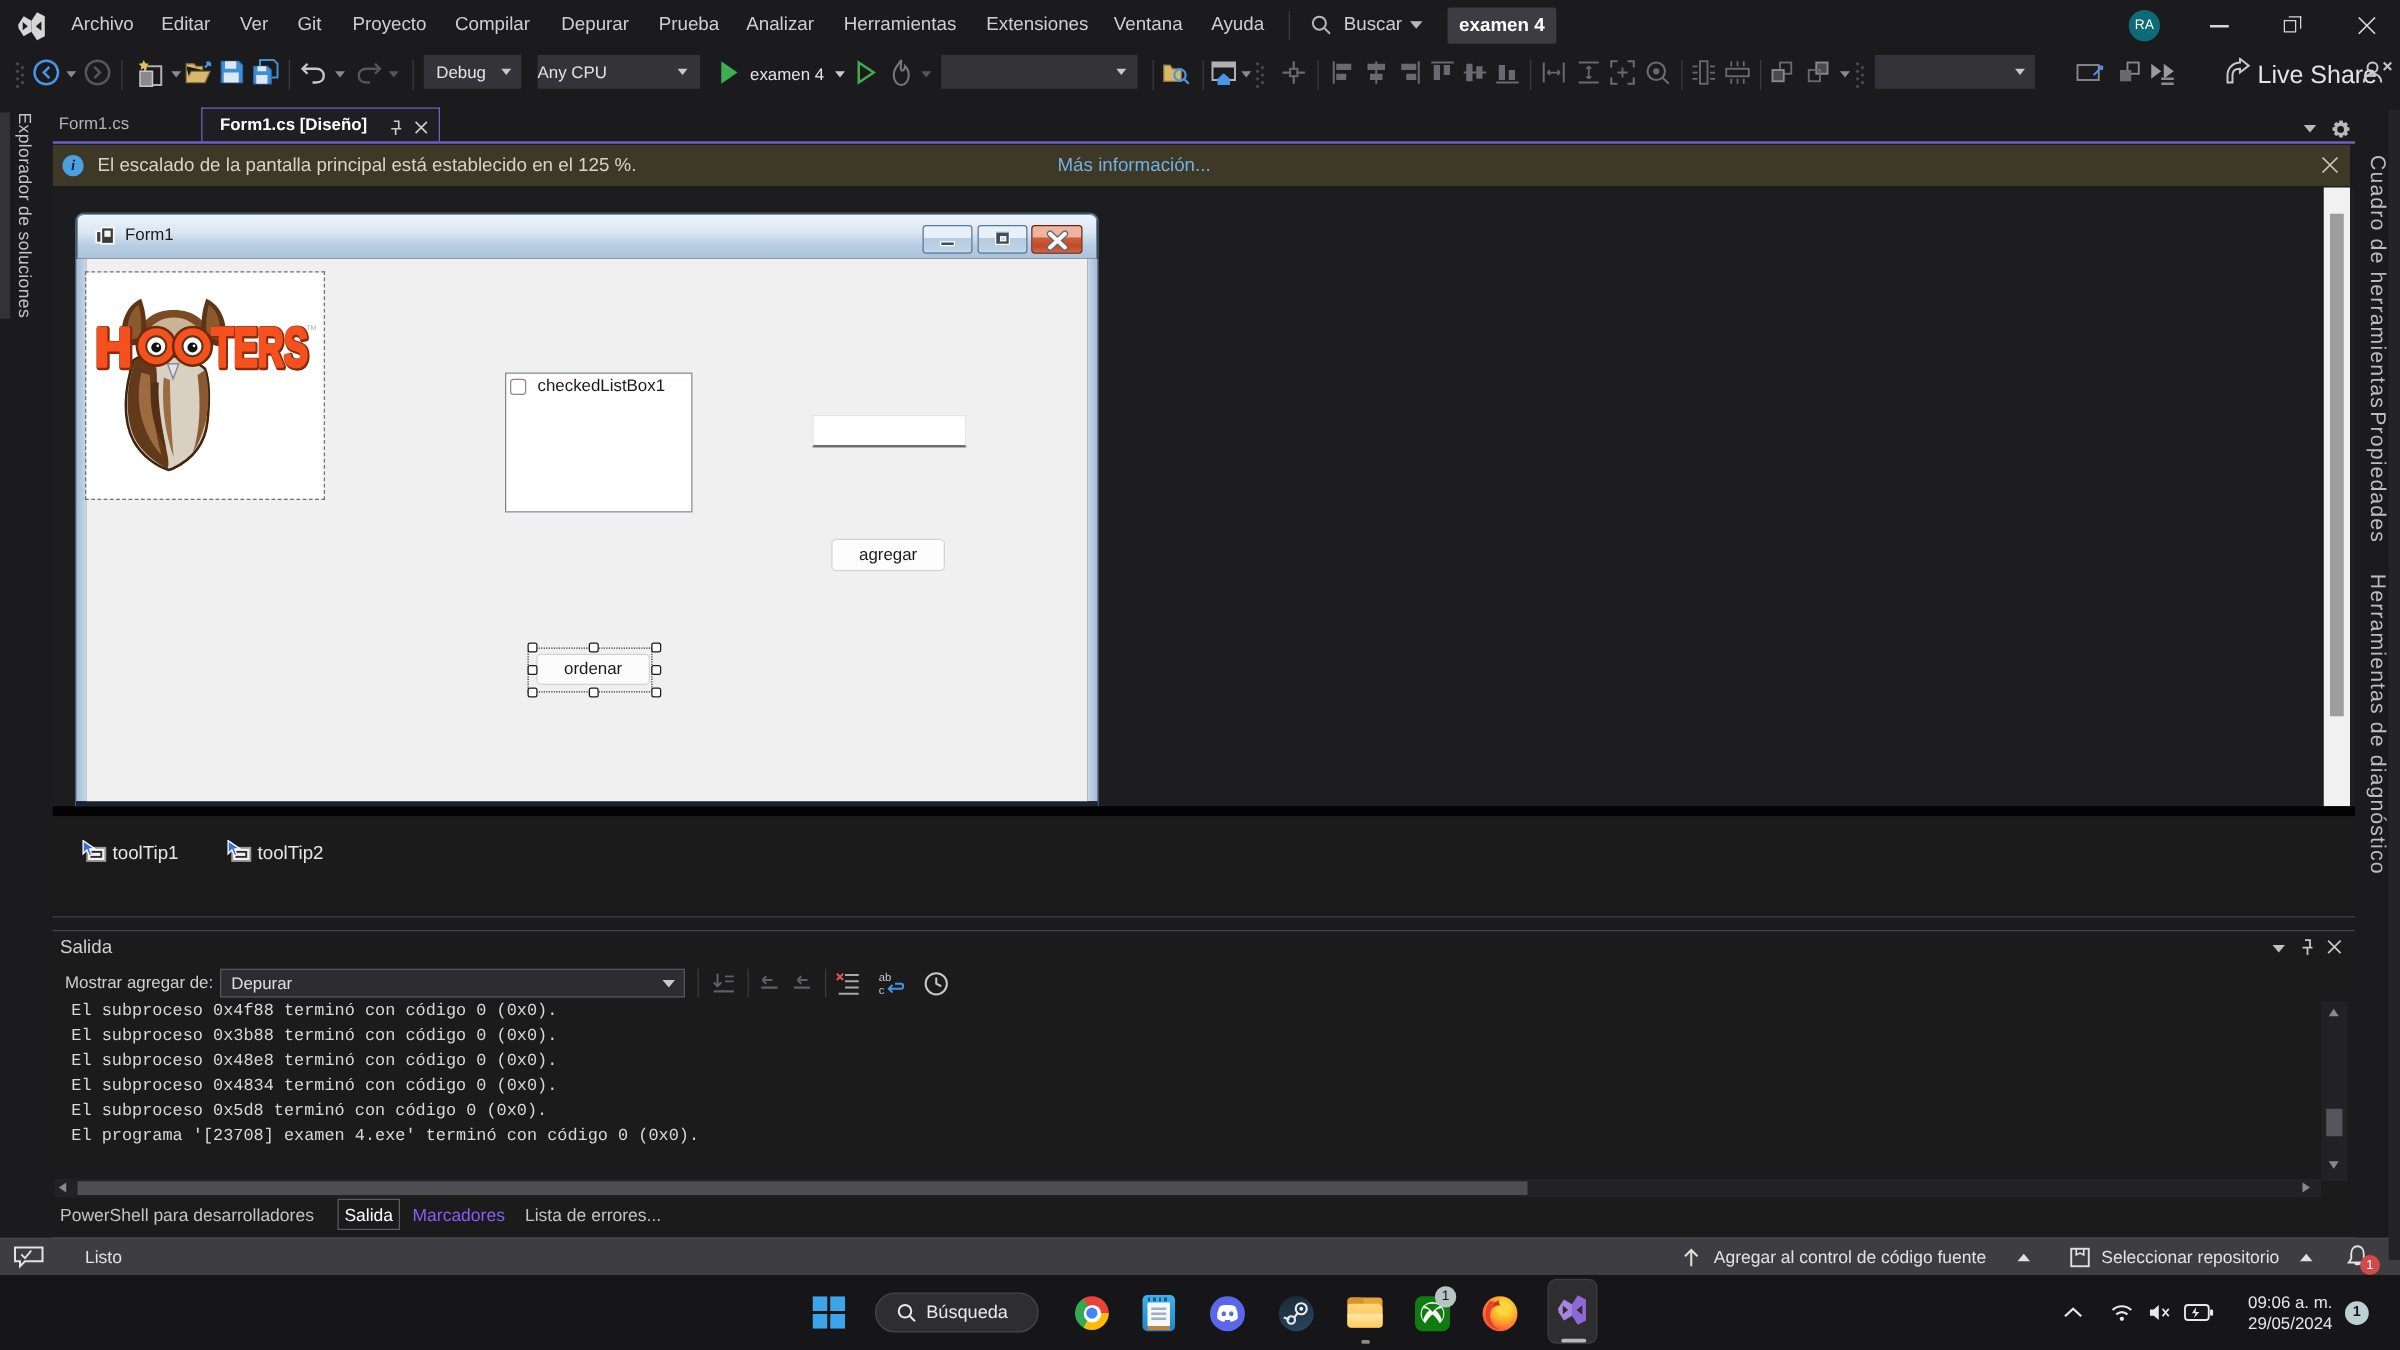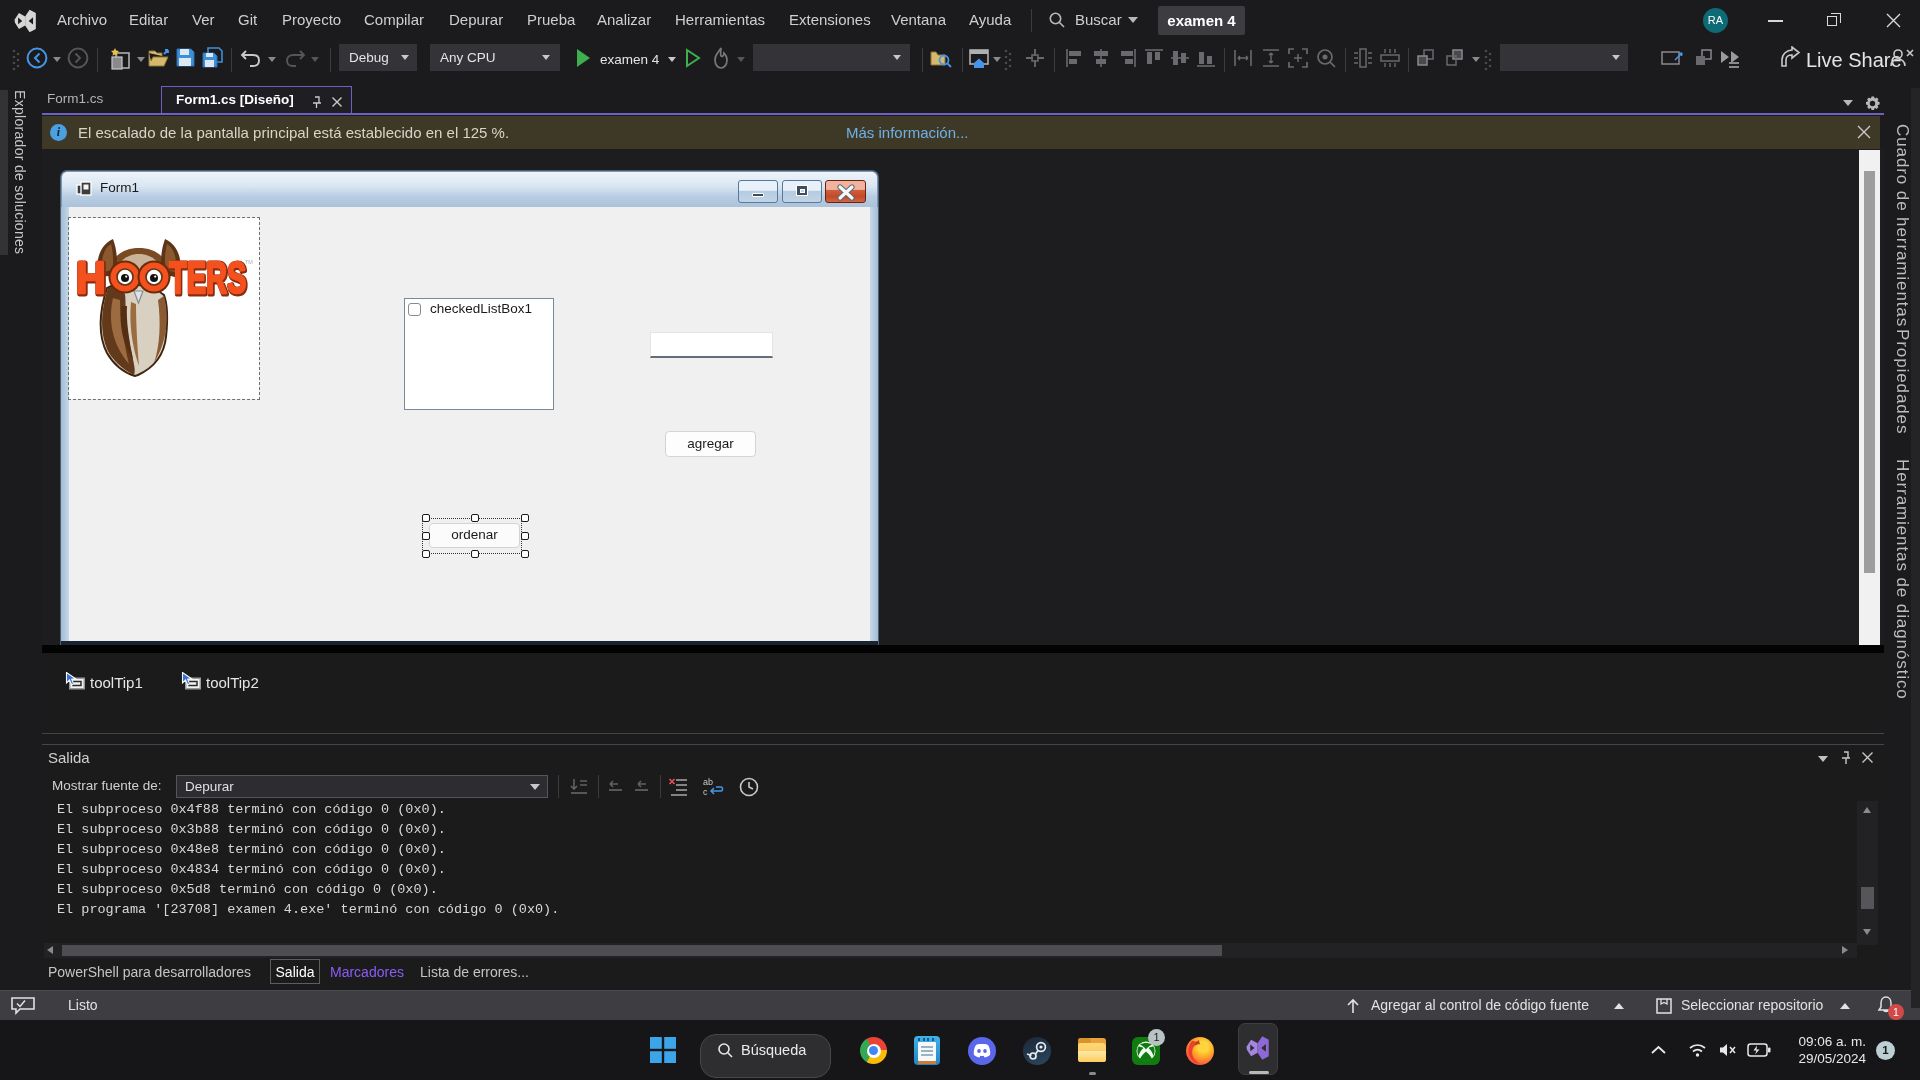--- a/index.html
+++ b/index.html
@@ -98,21 +98,21 @@
   <svg class="abs" style="left:240px;top:7px" width="22" height="22" viewBox="0 0 22 22">
         <path d="M6,4 L2,8 L6,12 M2.5,8 L13,8 C17,8 19,10.5 19,13.5 C19,16.5 17,19 13,19 L10,19" fill="none" stroke="#c8c8c8" stroke-width="1.9"></path>
       </svg>
   <div class="abs" style="left:268px;top:17px;border-left:4.5px solid transparent;border-right:4.5px solid transparent;border-top:5px solid #8a8a8a"></div>
   <svg class="abs" style="left:284px;top:7px" width="22" height="22" viewBox="0 0 22 22">
         <path d="M16,4 L20,8 L16,12 M19.5,8 L9,8 C5,8 3,10.5 3,13.5 C3,16.5 5,19 9,19 L12,19" fill="none" stroke="#55555a" stroke-width="1.9"></path>
       </svg>
   <div class="abs" style="left:311px;top:17px;border-left:4.5px solid transparent;border-right:4.5px solid transparent;border-top:5px solid #55555a"></div>
   <div class="sep" style="left:330px;top:8px;height:24px"></div>
   <div class="abs" style="left:339px;top:4px;width:78px;height:27px;background:#333338;line-height:27px"><span style="margin-left:10px">Debug</span><div class="abs" style="left:62px;top:11px;border-left:4.5px solid transparent;border-right:4.5px solid transparent;border-top:5px solid #c8c8c8"></div></div>
-  <div class="abs" style="left:430px;top:4px;width:130px;height:27px;background:#333338;line-height:27px"><span style="margin-left:10px">Any CPU</span><div class="abs" style="left:112px;top:11px;border-left:4.5px solid transparent;border-right:4.5px solid transparent;border-top:5px solid #c8c8c8"></div></div>
+  <div class="abs" style="left:430px;top:4px;width:130px;height:27px;background:#333338;line-height:27px"><span style="">Any CPU</span><div class="abs" style="left:112px;top:11px;border-left:4.5px solid transparent;border-right:4.5px solid transparent;border-top:5px solid #c8c8c8"></div></div>
   <svg class="abs" style="left:575px;top:8px" width="17" height="20" viewBox="0 0 17 20">
         <path d="M2,1 L15,10 L2,19 Z" fill="#3fae4f"></path>
       </svg>
   <div class="abs" style="left:600px;top:0;line-height:40px">examen 4</div>
   <div class="abs" style="left:668px;top:17px;border-left:4.5px solid transparent;border-right:4.5px solid transparent;border-top:5px solid #c8c8c8"></div>
   <svg class="abs" style="left:685px;top:8px" width="17" height="20" viewBox="0 0 17 20">
         <path d="M2,2 L14,10 L2,18 Z" fill="none" stroke="#3fae4f" stroke-width="2"></path>
       </svg>
   <svg class="abs" style="left:711px;top:6px" width="20" height="24" viewBox="0 0 20 24">
         <path d="M10,2 C8,6 4,8 4,14 C4,19 7,22 10,22 C13,22 16,19 16,14 C16,11 14,8 13,7 C13,10 11,11 10,10 C9,9 10,5 10,2 Z" fill="none" stroke="#77777c" stroke-width="1.7"></path>
@@ -405,21 +405,21 @@
 
 <div id="salida" class="abs" style="left:42px;top:744px;width:1842px;height:241px;background:#1b1b1c;border-top:1px solid #46464a">
   <div class="abs" style="left:6px;top:4px;color:#cfcfcf;font-size:15px">Salida</div>
   <div class="abs" style="left:1776px;top:11px;border-left:5px solid transparent;border-right:5px solid transparent;border-top:6px solid #c0c0c0"></div>
   <svg class="abs" style="left:1797px;top:6px" width="14" height="14" viewBox="0 0 14 14">
         <path d="M5,1 L9,1 L9,7 M3,7 L11,7 M7,7 L7,13" stroke="#c8c8c8" stroke-width="1.4" fill="none"></path>
       </svg>
   <svg class="abs" style="left:1819px;top:6px" width="13" height="13" viewBox="0 0 13 13">
         <path d="M1.5,1.5 L11.5,11.5 M11.5,1.5 L1.5,11.5" stroke="#c8c8c8" stroke-width="1.4"></path>
       </svg>
-  <div class="abs" style="left:10px;top:33px;color:#d0d0d0;font-size:13.5px">Mostrar fuente de:</div>
+  <div class="abs" style="left:10px;top:33px;color:#d0d0d0;font-size:13.5px">Mostrar agregar de:</div>
   <div class="abs" style="left:134px;top:30px;width:372px;height:23px;background:#2c2c31;border:1px solid #55555c">
     <div class="abs" style="left:8px;top:0;line-height:21px;color:#e0e0e0;font-size:13.5px">Depurar</div>
     <div class="abs" style="left:353px;top:8px;border-left:5px solid transparent;border-right:5px solid transparent;border-top:6px solid #c8c8c8"></div>
   </div>
   <div class="sep" style="left:516px;top:30px;height:23px"></div>
   <svg class="abs" style="left:526px;top:31px" width="22" height="22" viewBox="0 0 22 22">
         <path d="M6,3 L6,13 M3,10 L6,13 L9,10" stroke="#5f5f64" stroke-width="1.6" fill="none"></path>
         <path d="M3,17 L19,17" stroke="#5f5f64" stroke-width="1.8"></path>
         <path d="M12,5 L19,5 M12,9 L19,9" stroke="#5f5f64" stroke-width="1.4"></path>
       </svg>
@@ -494,21 +494,21 @@
 
 <div id="taskbar" class="abs" style="left:0;top:1020px;width:1920px;height:60px;background:#161618">
   <svg class="abs" style="left:650px;top:17px" width="26" height="26" viewBox="0 0 26 26">
         <g fill="#3ca4e8">
           <rect x="0" y="0" width="11.8" height="11.8"></rect>
           <rect x="14.2" y="0" width="11.8" height="11.8"></rect>
           <rect x="0" y="14.2" width="11.8" height="11.8"></rect>
           <rect x="14.2" y="14.2" width="11.8" height="11.8"></rect>
         </g>
       </svg>
-  <div class="abs" style="left:700px;top:14px;width:131px;height:44px;border-radius:16px;background:#2e2e30;border:1px solid #47474a">
+  <div class="abs" style="left:700px;top:14px;width:131px;height:32px;border-radius:16px;background:#2e2e30;border:1px solid #47474a">
     <svg class="abs" style="left:16px;top:7px" width="17" height="17" viewBox="0 0 17 17">
           <circle cx="7" cy="7" r="5" fill="none" stroke="#e8e8e8" stroke-width="1.6"></circle>
           <line x1="10.8" y1="10.8" x2="15" y2="15" stroke="#e8e8e8" stroke-width="1.6"></line>
         </svg>
     <div class="abs" style="left:40px;top:0;line-height:30px;color:#eaeaea;font-size:14.5px">Búsqueda</div>
   </div>
 
   <div class="abs" style="left:860px;top:17px;width:27px;height:27px;border-radius:50%;background:conic-gradient(from 90deg,#fbbc05 0 120deg,#34a853 120deg 240deg,#ea4335 240deg 360deg)">
     <div class="abs" style="left:6.5px;top:6.5px;width:14px;height:14px;border-radius:50%;background:#fff"></div>
     <div class="abs" style="left:9px;top:9px;width:9px;height:9px;border-radius:50%;background:#4285f4"></div>

